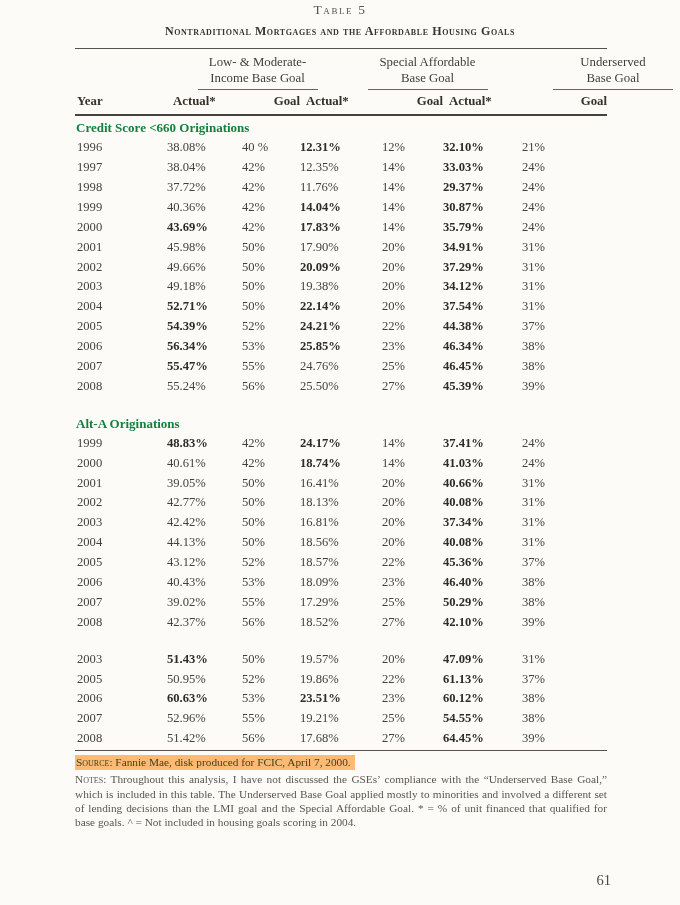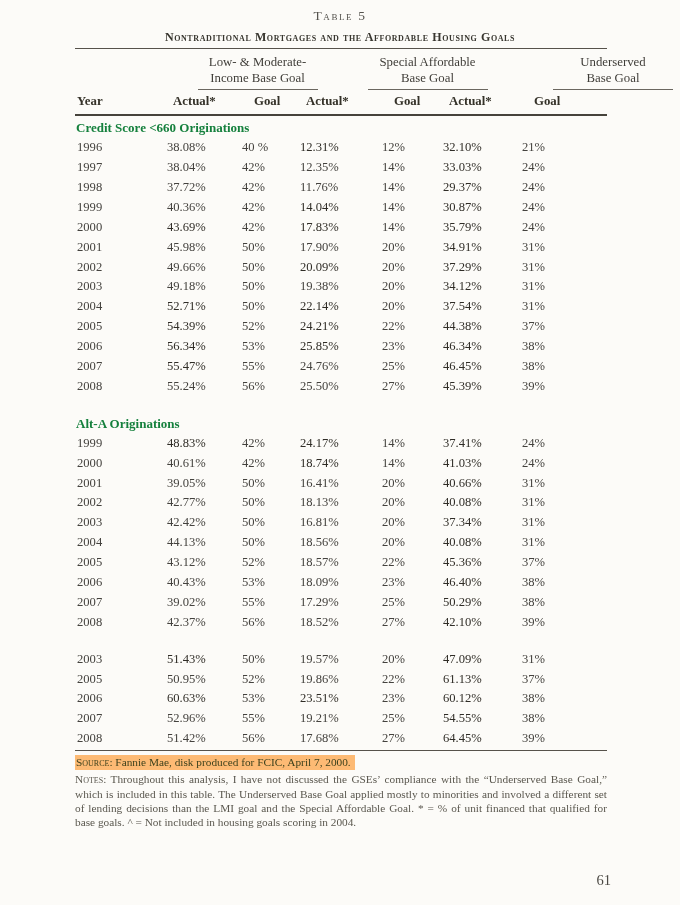--- a/index.html
+++ b/index.html
@@ -4,48 +4,48 @@
 <style>
   html,body{margin:0;padding:0;}
   body{
     width:680px;height:905px;
     background:#fcfbf8;
     font-family:"Liberation Serif", serif;
     color:#44423e;
     position:relative;
     overflow:hidden;
   }
-  .title-block{position:absolute;top:8px;left:0;width:680px;text-align:center;}
+  .title-block{position:absolute;top:2px;left:0;width:680px;text-align:center;}
   .table-label{
     font-variant:small-caps;font-size:13.5px;letter-spacing:1.6px;color:#55534e;
   }
   .doc-title{
     margin-top:6px;font-variant:small-caps;font-weight:700;font-size:12px;
     letter-spacing:0.6px;color:#38362f;
   }
   .table-wrap{position:absolute;left:75px;top:48px;width:532px;}
   .grid7{display:grid;grid-template-columns:92px 75px 58px 82px 61px 79px 85px;}
   .rule-top{border-top:1.4px solid #56524b;}
   .group-row{padding-top:6px;gap:16px;}
   .group-cell{grid-column:span 2;text-align:center;font-size:12.8px;line-height:15.6px;color:#403e39;}
   .group-underline{height:1px;background:#6b6760;width:120px;margin:3px auto 0;}
   .colhdr-row{padding-top:4px;}
   .colhdr-row .hc{font-weight:700;font-size:12.8px;line-height:15px;padding-bottom:3px;color:#353229;}
   .hc.year{padding-left:2px;}
   .hc.actual{padding-left:6px;}
-  .hc.goal{padding-left:12px;}
+  .hc.goal{padding-left:12px;text-align:right;}
   .rule-heavy{border-top:2px solid #46433c;margin-top:2px;}
   .sections{}
   .section{margin-top:2px;}
   .section + .section{margin-top:17px;}
   .section-title{font-weight:700;font-size:13px;height:20px;line-height:20px;color:#15803d;padding-left:1px;}
   .trow{height:19.9px;line-height:19.9px;font-size:12.6px;}
   .trow .cell{overflow:hidden;white-space:nowrap;}
   .cell.year{padding-left:2px;}
-  .cell.bold{font-weight:400;color:#2f2c26;}
+  .cell.bold{font-weight:700;color:#2f2c26;}
   .rule-bottom{border-top:1.4px solid #56524b;margin-top:1px;}
   .source-line{margin-top:4px;font-size:11.3px;line-height:14px;}
   .source-highlight{display:inline-block;padding:0 4px 1px 1px;color:#3d411c;}
   .sc{font-variant:small-caps;}
   .notes{margin-top:2px;font-size:11.3px;line-height:14.4px;text-align:justify;color:#5a574e;}
   .page-number{position:absolute;top:872px;right:69px;font-size:14.5px;color:#4c4a45;}
 </style>
 </head>
 <body>
 

